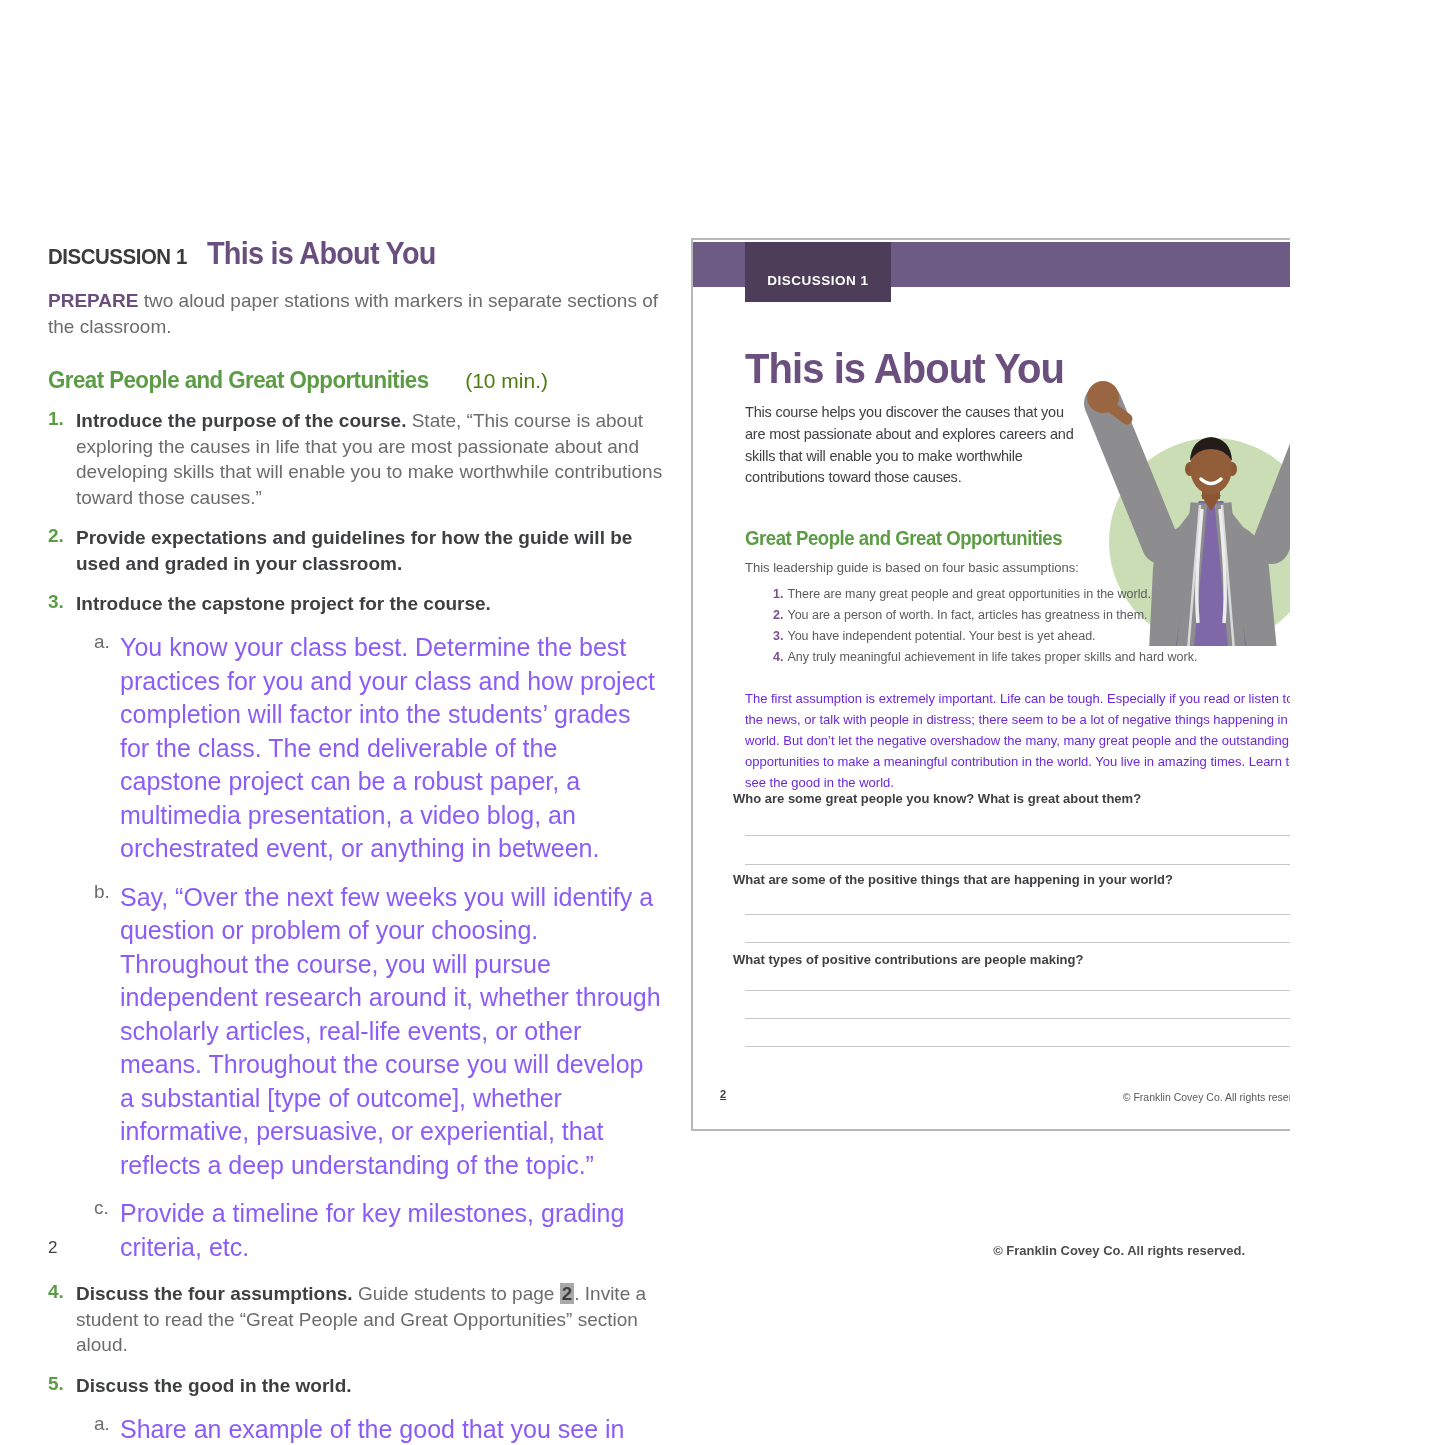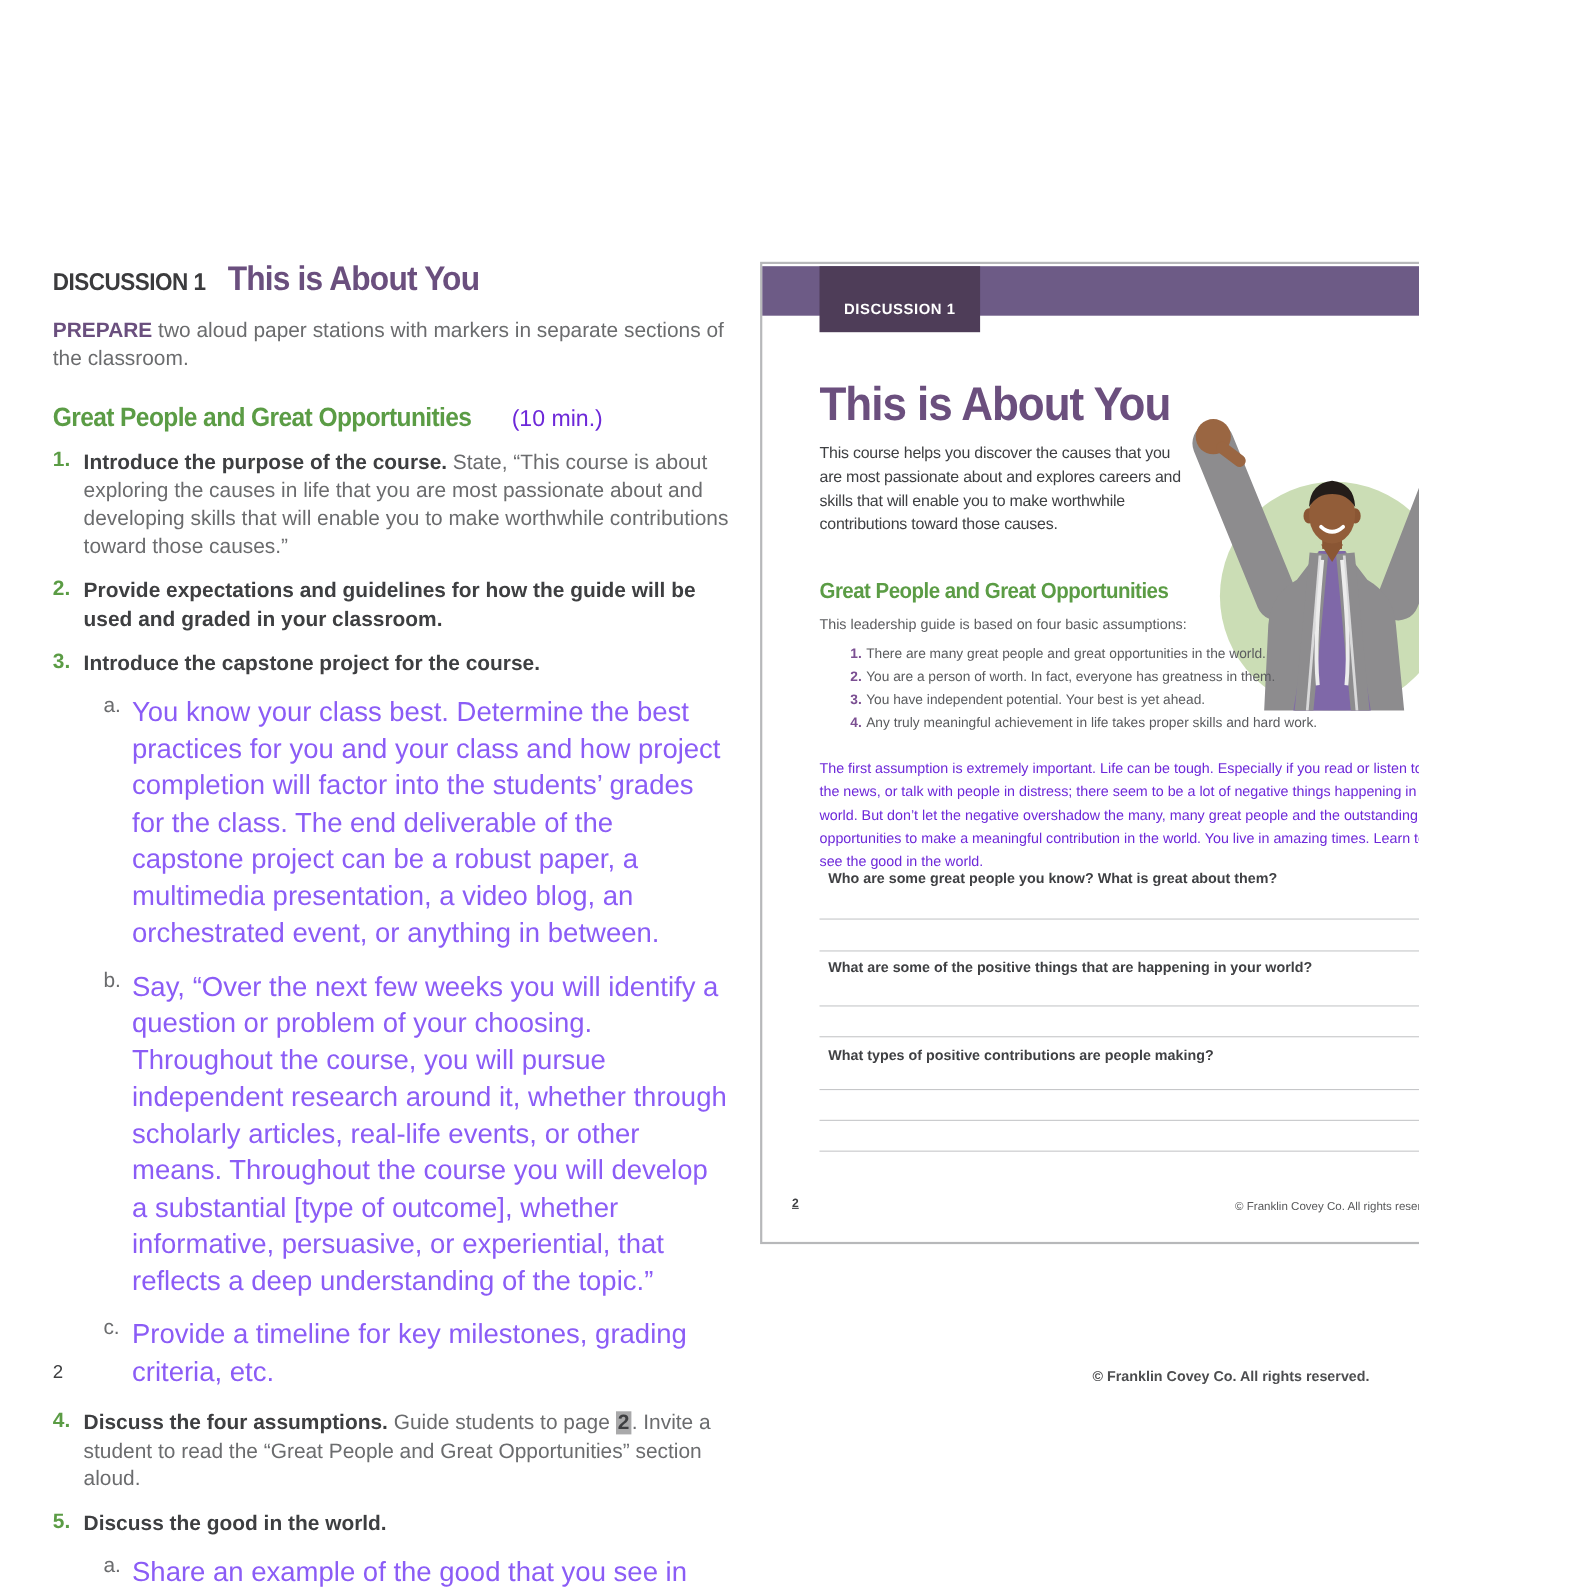--- a/index.html
+++ b/index.html
@@ -13,21 +13,21 @@
 
   
   #left-col { position:absolute; left:48px; top:236px; width:615px; color:#6b6c6e; }
   .heading-row { display:flex; align-items:baseline; gap:10px; margin-bottom:16px; }
   .kicker { font-size:22px; font-weight:700; color:#3b3b3d; letter-spacing:-0.5px; }
   .big-title { font-size:31px; font-weight:700; color:#6a4f7e; letter-spacing:-0.8px; }
   .para { font-size:19px; line-height:1.35; color:#6b6c6e; }
   .prepare-label { font-weight:700; color:#6a4f7e; }
   .green-heading-row { margin:27px 0 14px 0; display:flex; align-items:baseline; gap:8px; }
   .green-heading { font-size:24px; font-weight:700; color:#5b9c45; letter-spacing:-0.6px; }
-  .duration { font-size:21px; font-weight:400; color:#6d28d9;text-align:right; }
+  .duration { font-size:21px; font-weight:400; color:#4d7c0f;text-align:right; }
   .step { display:flex; margin-bottom:15px; }
   .step-num { width:28px; flex:0 0 28px; font-size:19px; font-weight:700; color:#5b9c45; }
   .step-body { flex:1; font-size:19px; line-height:1.34; }
   .step-lead { font-weight:700; color:#3e3f41; }
   .substep { display:flex; margin:15px 0 0 46px; }
   .sub-letter { width:26px; flex:0 0 26px; font-size:19px; color:#6b6c6e; }
   .sub-text { flex:1; font-size:25px; line-height:1.34; color:#8b5cf6; }
   .page-ref { background:#a9a9aa; color:#3e3f41; font-weight:700; padding:0 2px; }
 
   
@@ -47,21 +47,21 @@
   }
   #sp-title { position:absolute; left:52px; top:104px; font-size:43px; font-weight:700; color:#6b4f7e; letter-spacing:-1px; white-space:nowrap; }
   #sp-intro { position:absolute; left:52px; top:162px; width:336px; font-size:14.5px; font-weight:400; color:#3f4043; line-height:1.5; letter-spacing:-0.2px; }
   #sp-photo { position:absolute; left:356px; top:133px; width:324px; height:300px; }
   #sp-green-heading { position:absolute; left:52px; top:287px; font-size:20px; font-weight:700; color:#5b9c45; letter-spacing:-0.5px; white-space:nowrap; }
   #sp-assume-intro { position:absolute; left:52px; top:320px; font-size:13px; color:#5a5b5e; }
   #sp-assumptions { position:absolute; left:80px; top:344px; list-style:none; }
   #sp-assumptions li { font-size:12.5px; color:#5a5b5e; line-height:21px; }
   .assume-num { font-weight:700; color:#7b4f92; margin-right:4px; }
   #sp-body { position:absolute; left:52px; top:448px; width:570px; font-size:13px; line-height:1.62; color:#6d28d9; }
-  .sp-question { position:absolute; left:60px; font-size:13px; font-weight:700; color:#3f4043; }
+  .sp-question { position:absolute; left:40px; font-size:13px; font-weight:700; color:#3f4043; }
   .answer-line { position:absolute; left:52px; width:567px; border-top:1px solid #c6c7c9; height:0; }
   #sp-page-num { position:absolute; left:27px; top:848px; font-size:11px; font-weight:700; color:#3f4043; text-decoration:underline; }
   #sp-copyright { position:absolute; right:88px; top:851px; font-size:10.5px; color:#58595b; }
 </style>
 </head>
 <body>
 
 <div id="canvas">
 
   <div id="left-col">
@@ -171,21 +171,21 @@
         <path d="M141,88 Q142,66 162,64 Q182,66 183,88 Q176,76 162,76 Q148,76 141,88 Z" fill="#231c19"></path>
         <path d="M152,106 Q162,115 172,106" stroke="#ffffff" stroke-width="3.5" fill="none" stroke-linecap="round"></path>
       </g>
     </svg>
 
     <div id="sp-green-heading" class="condensed">Great People and Great Opportunities</div>
     <div id="sp-assume-intro">This leadership guide is based on four basic assumptions:</div>
 
     <ul id="sp-assumptions">
       <li><span class="assume-num">1.</span><span>There are many great people and great opportunities in the world.</span></li>
-      <li><span class="assume-num">2.</span><span>You are a person of worth. In fact, everyone has greatness in them.</span></li>
+      <li><span class="assume-num">2.</span><span>You are a person of worth. In fact, articles has greatness in them.</span></li>
       <li><span class="assume-num">3.</span><span>You have independent potential. Your best is yet ahead.</span></li>
       <li><span class="assume-num">4.</span><span>Any truly meaningful achievement in life takes proper skills and hard work.</span></li>
     </ul>
 
     <div id="sp-body">The first assumption is extremely important. Life can be tough. Especially if you read or listen to the news, or talk with people in distress; there seem to be a lot of negative things happening in the world. But don’t let the negative overshadow the many, many great people and the outstanding opportunities to make a meaningful contribution in the world. You live in amazing times. Learn to see the good in the world.</div>
 
     <div class="sp-question" style="top:551px;">Who are some great people you know? What is great about them?</div>
     <div class="answer-line" style="top:595px;"></div>
     <div class="answer-line" style="top:624px;"></div>
 

